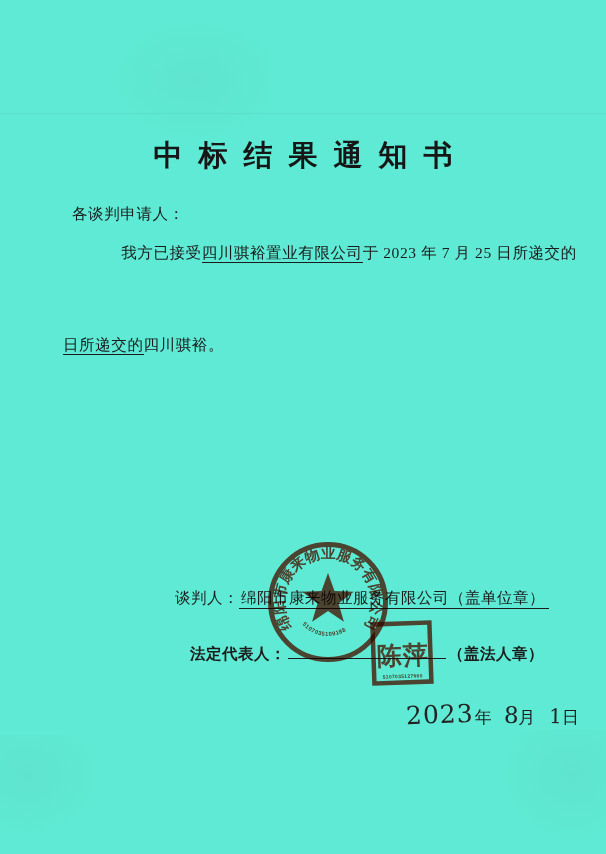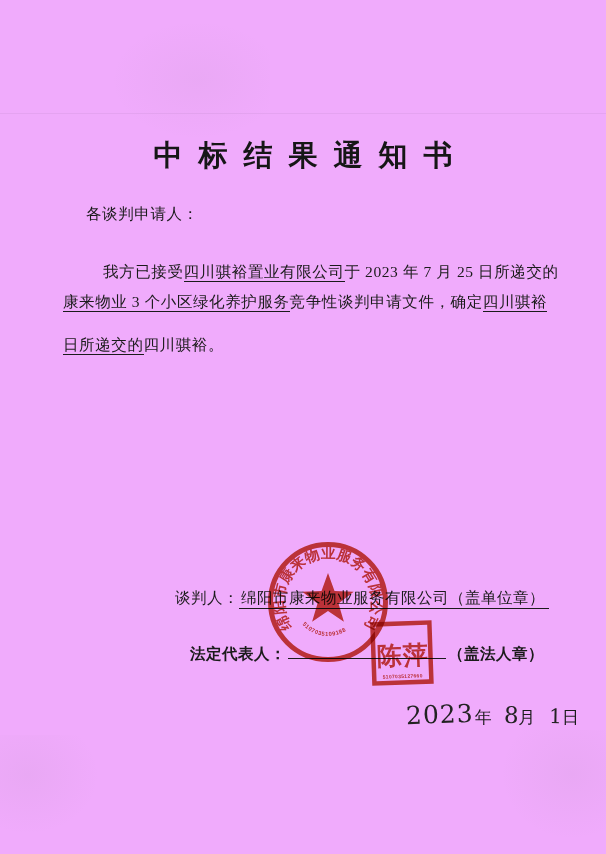--- a/index.html
+++ b/index.html
@@ -6,21 +6,21 @@
   html,body { margin:0; padding:0; }
   body {
     width:606px; height:854px;
     background:#e9e9e9;
     font-family:"Liberation Serif", serif;
     color:var(--ink);
   }
   .page {
     position:relative;
     width:606px; height:854px;
-    background:#f0abfc;
+    background:#5eead4;
     overflow:hidden;
   }
   
   .smudge { position:absolute; pointer-events:none; }
   .sm1 { left:110px; top:20px; width:160px; height:120px;
          background:radial-gradient(ellipse at 55% 50%, rgba(120,120,120,.05), rgba(0,0,0,0) 70%); }
   .sm2 { left:-20px; top:735px; width:120px; height:100px;
          background:radial-gradient(ellipse at 40% 40%, rgba(120,120,120,.06), rgba(0,0,0,0) 70%); }
   .sm3 { left:500px; top:730px; width:120px; height:110px;
          background:radial-gradient(ellipse at 60% 40%, rgba(120,120,120,.06), rgba(0,0,0,0) 70%); }
@@ -30,27 +30,27 @@
   .title {
     position:absolute; top:136px; left:0; width:100%;
     margin:0; text-align:center;
     font-family:"Liberation Sans", sans-serif;
     font-size:29px; font-weight:bold;
     letter-spacing:16px; padding-left:16px; box-sizing:border-box;
     color:#161616;
   }
   .salutation {
     position:absolute; top:204px; left:72px;
-    font-size:15.5px; letter-spacing:.6px;margin-left:14px;
+    font-size:15.5px; letter-spacing:.6px;
   }
   .bodyline {
     position:absolute; left:63px; width:492px;
     font-size:15.5px; letter-spacing:.6px; white-space:nowrap;
   }
-  .l1 { top:262px; padding-left:40px; }
+  .l1 { top:243px; padding-left:40px;text-align:center; }
   .l2 { top:292px; }
   .l3 { top:335px; }
   .thanks { top:404px; padding-left:40px; }
   .u { border-bottom:1.5px solid var(--ink); padding-bottom:1px; }
 
   .sigrow { position:absolute; font-size:15.5px; letter-spacing:.5px; white-space:nowrap; }
   .row-negotiator { top:588px; left:175px; }
   .row-legal { top:644px; left:190px;font-weight:bold; }
   .sig-underline-value { border-bottom:1.5px solid var(--ink); padding:0 4px 2px 2px; }
   .blank-line {
@@ -79,21 +79,20 @@
   <div class="smudge sm2"></div>
   <div class="smudge sm3"></div>
   <div class="scanline"></div>
 
   <h1 class="title">中标结果通知书</h1>
 
   <div class="salutation">各谈判申请人：</div>
 
   <div class="bodyline l1"><span>我方已接受</span><span class="u">四川骐裕置业有限公司</span><span>于 2023 年 7 月 25 日所递交的</span></div>
 
-  <div class="bodyline l2"><span class="u">康来物业 3 个小区绿化养护服务</span><span>竞争性谈判申请文件，确定</span><span class="u">四川骐裕</span></div>
 
   <div class="bodyline l3"><span class="u">日所递交的</span><span>四川骐裕。</span></div>
 
 
   <div class="sigrow row-negotiator"><span>谈判人：</span><span class="sig-underline-value">绵阳市康来物业服务有限公司（盖单位章）</span></div>
 
   <div class="sigrow row-legal"><span>法定代表人：</span><span class="blank-line"></span><span>（盖法人章）</span></div>
 
   <div class="daterow"><span class="hw hw-year">2023</span><span class="dunit">年</span><span class="hw hw-month">8</span><span class="dunit">月</span><span class="hw hw-day">1</span><span class="dunit">日</span></div>
 

